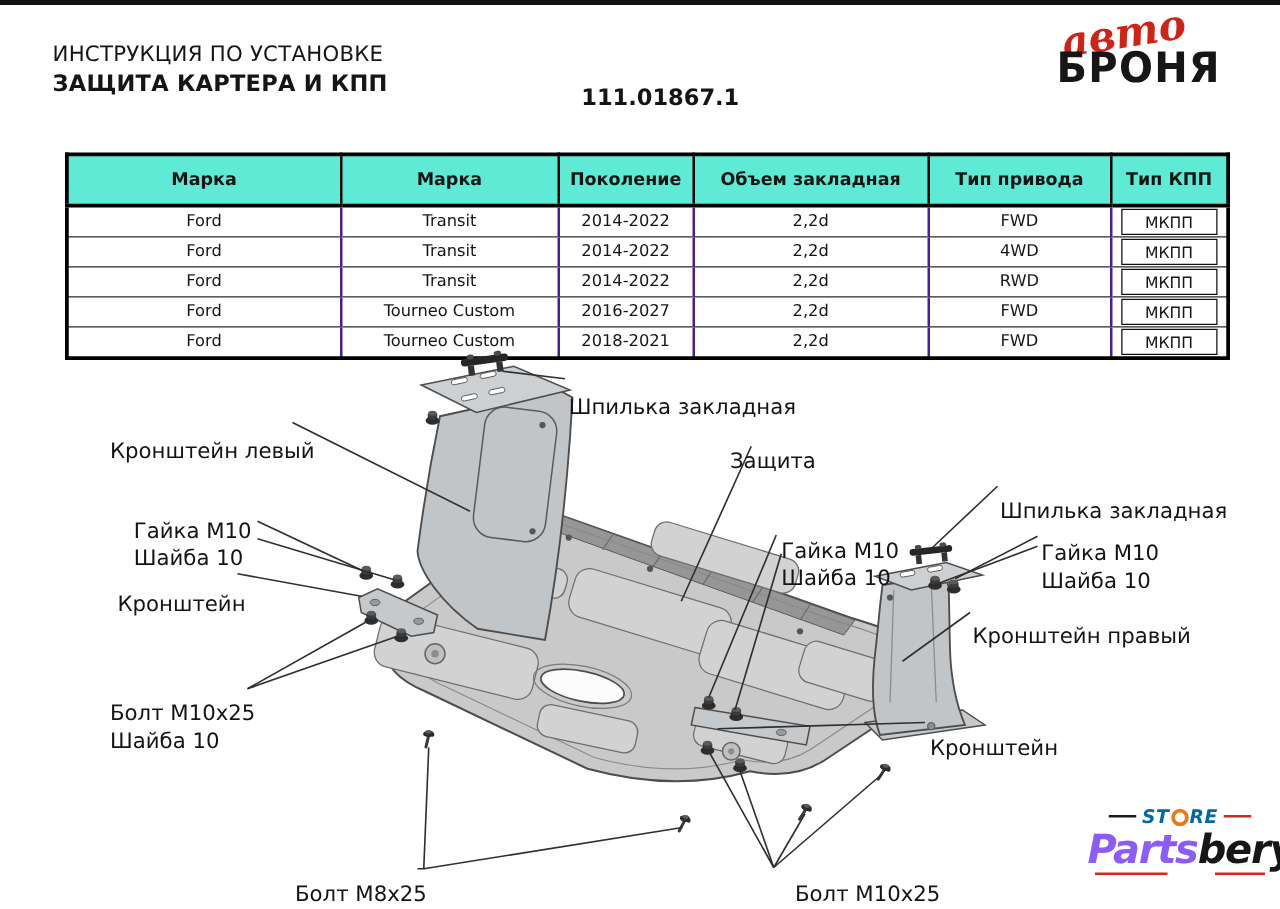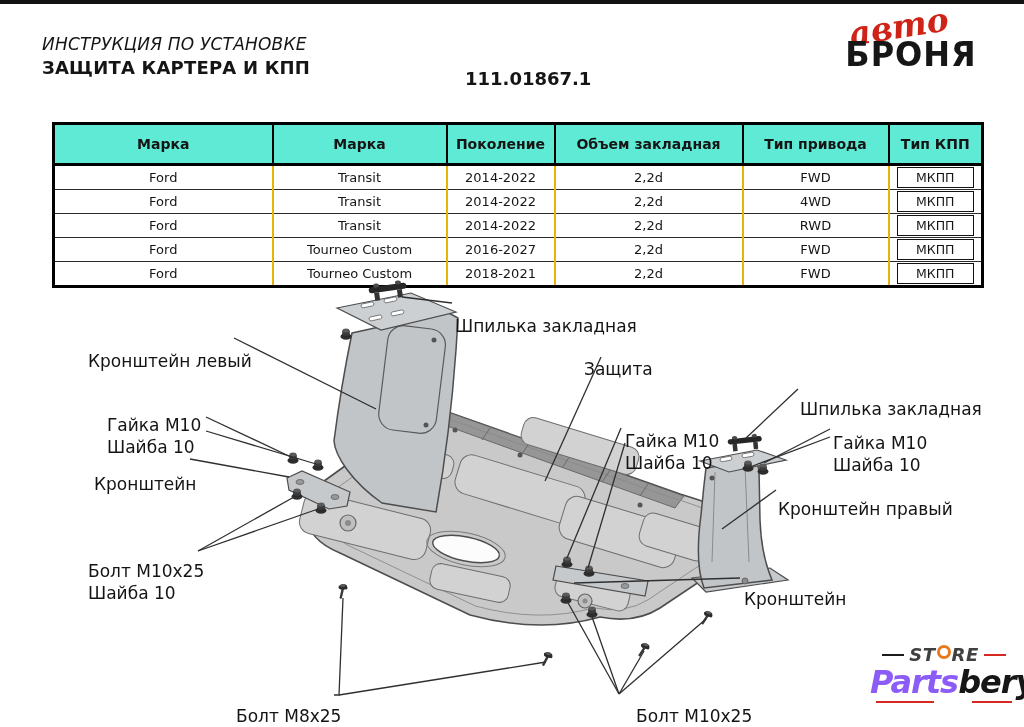--- a/index.html
+++ b/index.html
@@ -3,21 +3,21 @@
 <meta charset="utf-8">
 <style>
   html,body{margin:0;padding:0;}
   body{
     width:1024px;height:727px;position:relative;overflow:hidden;
     background:#ffffff;font-family:"DejaVu Sans","Liberation Sans",sans-serif;color:#151515;
   }
   .topbar{position:absolute;left:0;top:0;width:1024px;height:4px;background:#121212;}
 
   
-  .title1{position:absolute;left:42px;top:34px;font-size:17px;letter-spacing:.2px;font-style:italic;}
+  .title1{position:absolute;left:42px;top:34px;font-size:17px;letter-spacing:.2px;}
   .title2{position:absolute;left:42px;top:57px;font-size:18px;font-weight:bold;letter-spacing:.2px;}
   .partnum{position:absolute;left:465px;top:68px;font-size:18px;font-weight:bold;}
   .brand{position:absolute;left:836px;top:12px;width:150px;text-align:center;}
   .brand .script{
     display:block;font-family:"DejaVu Serif","Liberation Serif",serif;
     font-style:italic;font-weight:bold;font-size:33px;color:#cf2318;
     transform:rotate(-9deg);line-height:30px;margin-left:-24px;
   }
   .brand .block{
     display:block;font-size:32px;font-weight:bold;color:#161616;
@@ -29,42 +29,42 @@
     position:absolute;left:52px;top:122px;width:929px;
     border-collapse:collapse;table-layout:fixed;
     border:3px solid #000;
   }
   table.fit th{
     background:#5eead4;font-size:14px;font-weight:bold;height:36px;
     border-left:2px solid #000;border-bottom:3px solid #000;text-align:center;vertical-align:middle;
   }
   table.fit td{
     font-size:13px;height:23px;text-align:center;vertical-align:middle;
-    border-left:2px solid #eab308;border-top:1px solid #2a2a2a;padding:0;
+    border-left:2px solid #4c1d95;border-top:1px solid #2a2a2a;padding:0;
   }
   table.fit th:first-child, table.fit td:first-child{border-left:none;}
   .kpp-box{
     border:1.5px solid #111;margin:0 7px;height:19px;
     display:flex;align-items:center;justify-content:center;font-size:12.5px;
   }
 
   
   svg.diagram{position:absolute;left:0;top:0;width:1024px;height:727px;}
   .dlabel{
     position:absolute;font-size:17px;line-height:22px;color:#141414;
     white-space:pre-line;
     margin-top:21px;
   }
 
   
   .storelogo{position:absolute;left:870px;top:644px;width:148px;}
   .store-row{display:flex;align-items:center;justify-content:center;gap:5px;}
   .store-dash{height:2px;width:22px;background:#1a1a1a;}
   .store-dash.red{background:#d6281e;}
-  .store-text{font-size:18px;font-weight:bold;font-style:italic;letter-spacing:.5px;color:#404040;display:flex;}
+  .store-text{font-size:15px;font-weight:bold;font-style:italic;letter-spacing:.5px;color:#0369a1;display:flex;align-items:center;}
   .store-ring{display:inline-block;width:8px;height:8px;border:3px solid #e87a1e;border-radius:50%;margin:0 1px;transform:translateY(1px);}
   .parts-row{font-size:32px;font-weight:bold;font-style:italic;letter-spacing:-1px;line-height:34px;text-align:center;margin-top:0px;}
   .parts-row .p1{color:#8b5cf6;}
   .parts-row .p2{color:#161616;}
   .under-row{display:flex;justify-content:space-between;margin-top:2px;padding:0 6px;}
   .under-row div{height:2px;background:#d6281e;}
   .under-row .u1{width:58px;}
   .under-row .u2{width:40px;}
 </style>
 </head>

